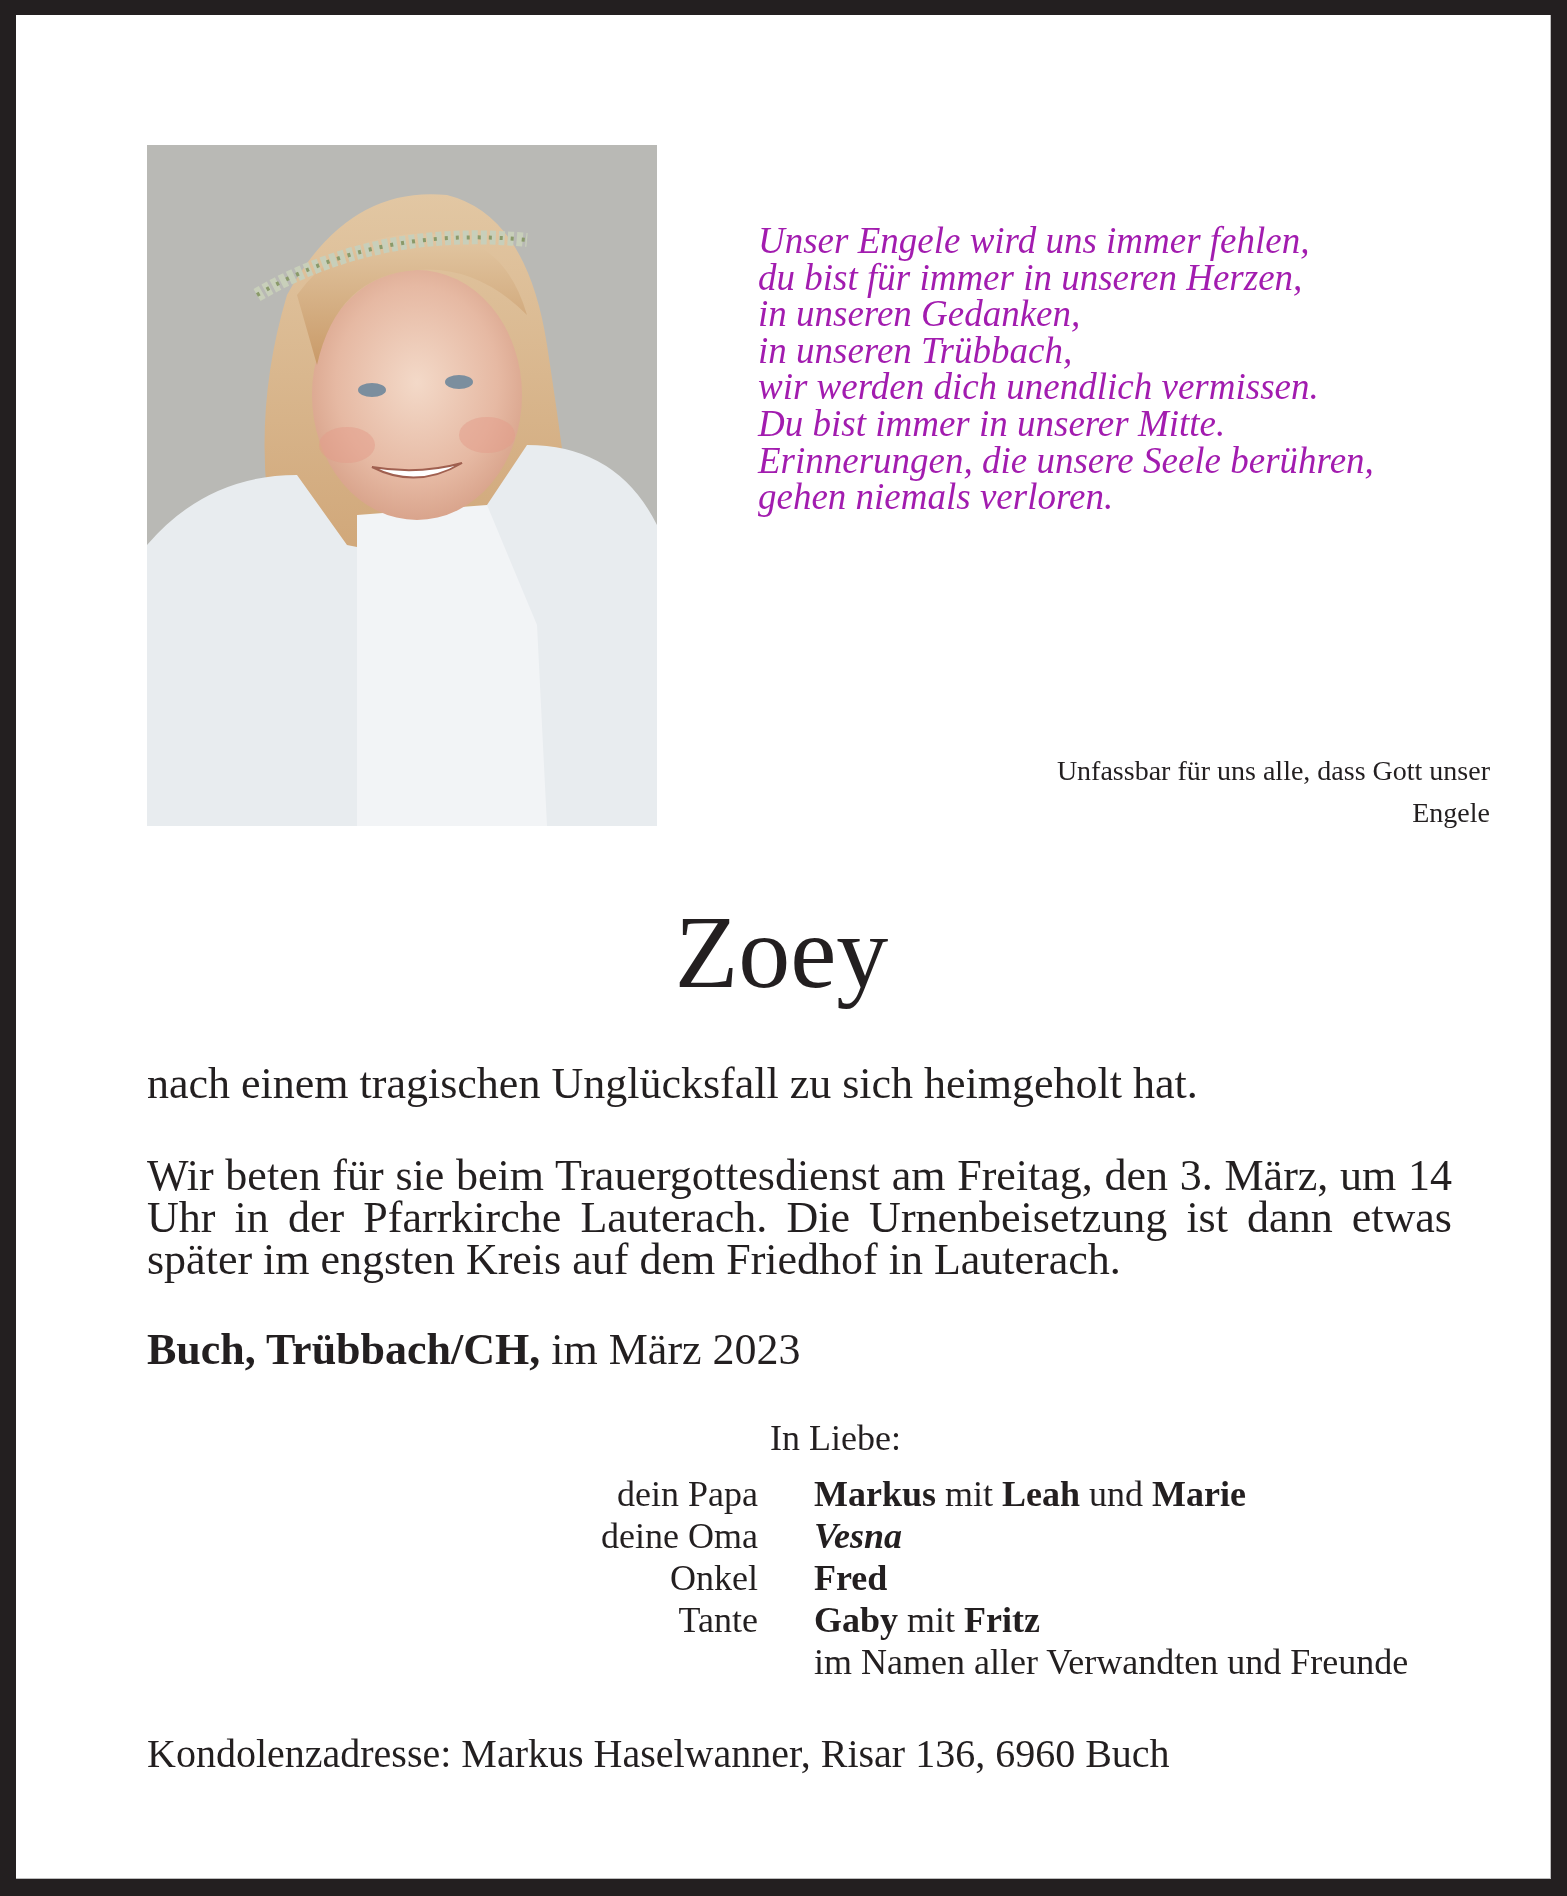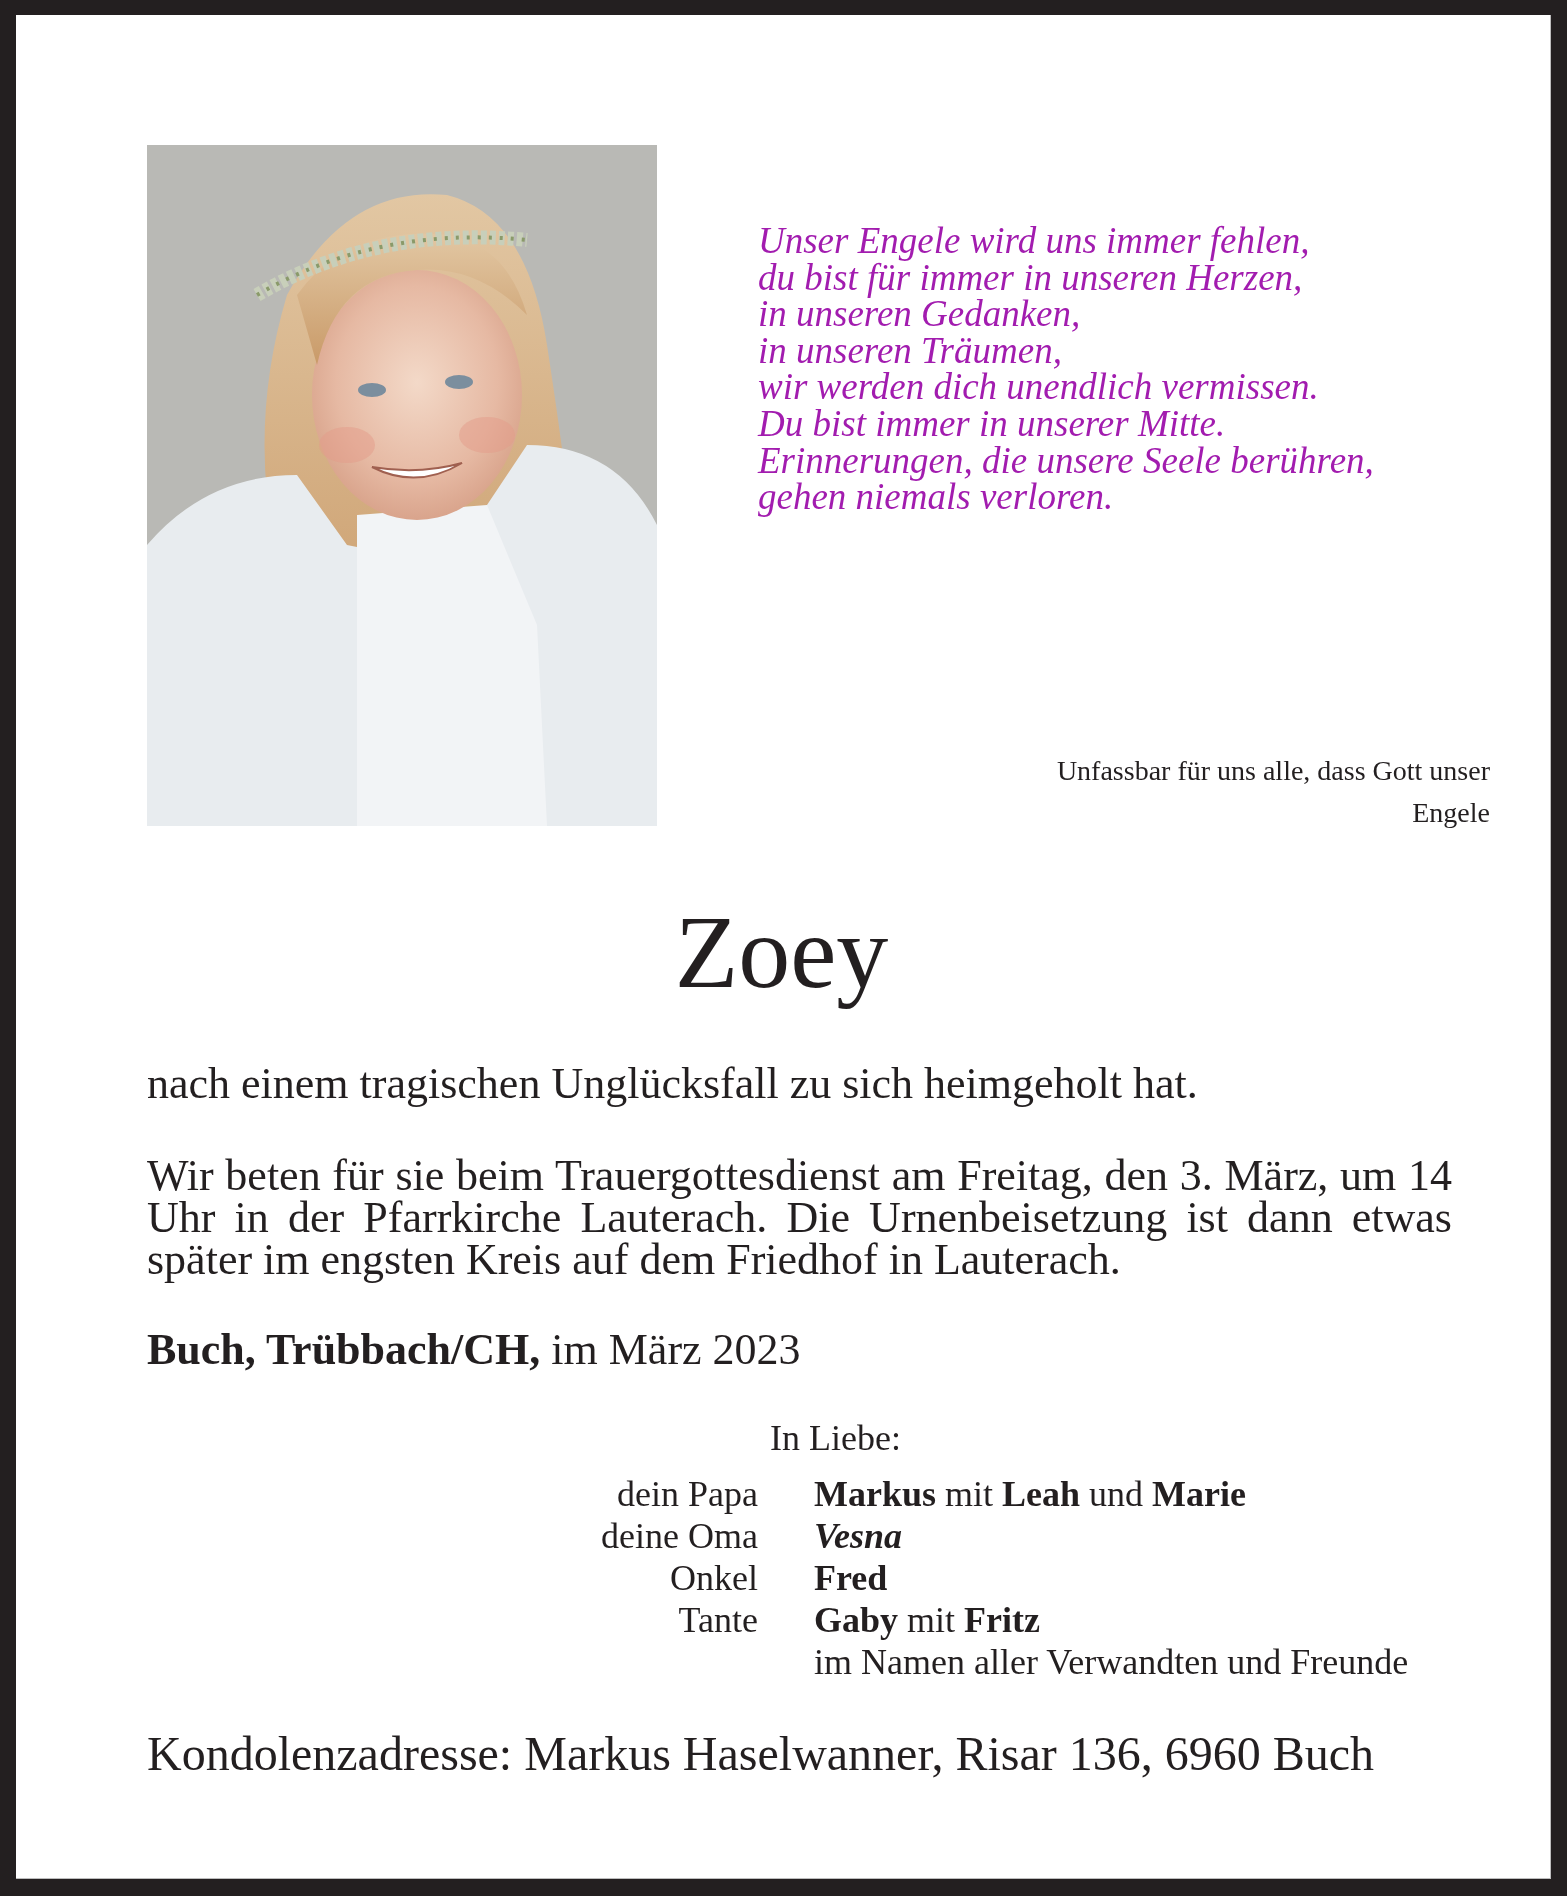--- a/index.html
+++ b/index.html
@@ -73,21 +73,21 @@
     line-height: 42px;
   }
   .sig-row { display: flex; white-space: nowrap; gap: 44px; }
   .sig-label { width: 202px; text-align: right; padding-right: 12px; }
   .sig-names b { font-weight: bold; }
   .sig-header { padding-left: 214px; margin-bottom: 14px; }
 
   .address {
     position: absolute;
     left: 131px; top: 1718px;
-    font-size: 48px;
+    font-size: 40px;
     line-height: 42px;
     white-space: nowrap;
   }
 </style>
 </head>
 <body>
 
 <div class="page">
 
   <div class="photo">
@@ -125,21 +125,21 @@
 
       <path d="M110 150 Q230 80 380 95" stroke="#c8cfba" stroke-width="14" fill="none" stroke-dasharray="6 3"></path>
       <path d="M110 150 Q230 80 380 95" stroke="#8a9a6a" stroke-width="4" fill="none" stroke-dasharray="3 8"></path>
     </svg>
   </div>
 
   <div class="poem">
     <div>Unser Engele wird uns immer fehlen,</div>
     <div>du bist für immer in unseren Herzen,</div>
     <div>in unseren Gedanken,</div>
-    <div>in unseren Träumen,</div>
+    <div>in unseren Trübbach,</div>
     <div>wir werden dich unendlich vermissen.</div>
     <div>Du bist immer in unserer Mitte.</div>
     <div>Erinnerungen, die unsere Seele berühren,</div>
     <div>gehen niemals verloren.</div>
   </div>
 
   <div class="intro">
     <div>Unfassbar für uns alle, dass Gott unser</div>
     <div>Engele</div>
   </div>

